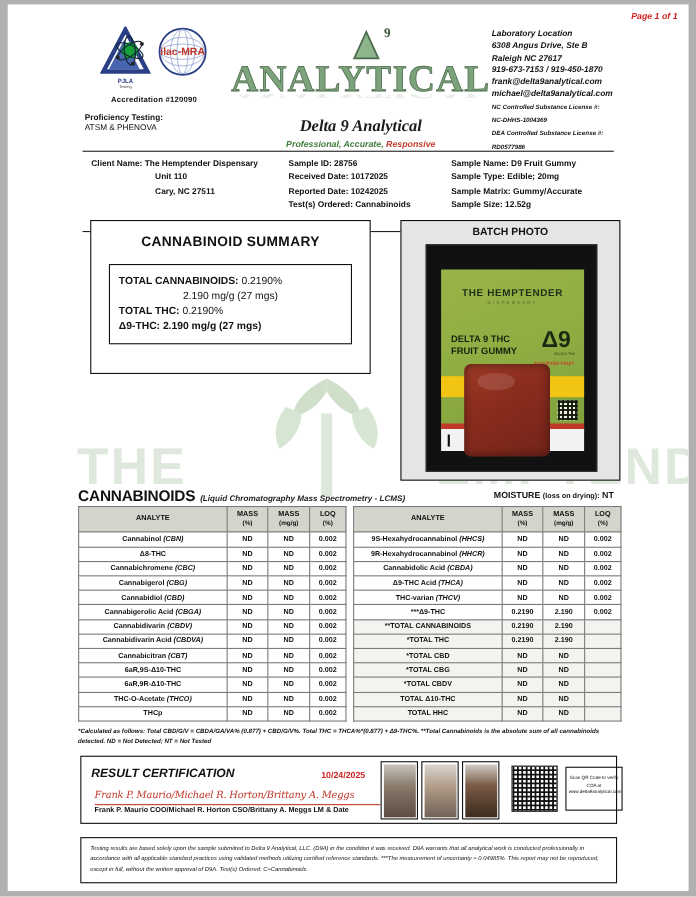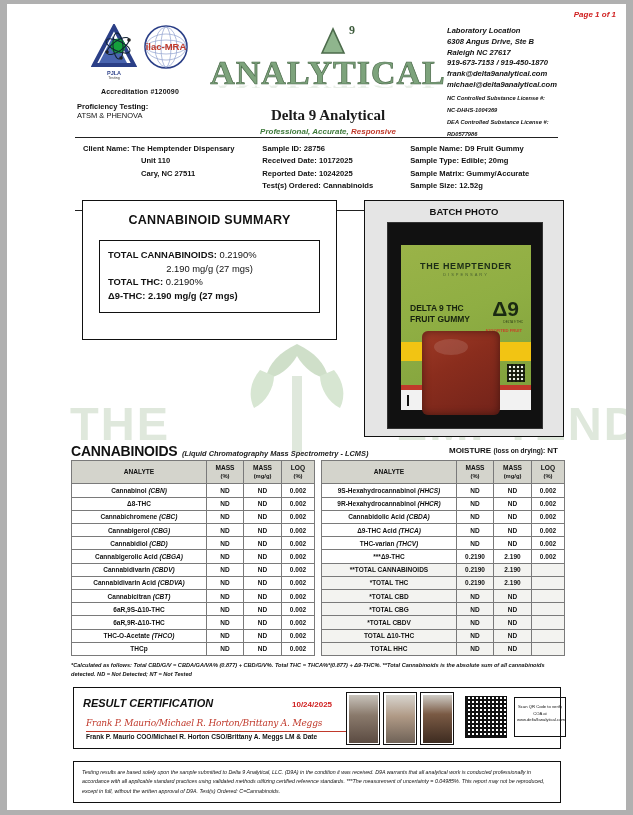--- a/index.html
+++ b/index.html
@@ -73,21 +73,21 @@
   }
   .brand-reflect {
     font-family: "Liberation Serif", serif;
     font-size: 34px; font-weight: bold; letter-spacing: 1px;
     color: #e9efe8; line-height: 1;
     transform: scaleY(-0.45); transform-origin: top;
     height: 12px; overflow: hidden; margin-top: 1px;
   }
   .brand-sub {
     font-family: "Liberation Serif", serif;
-    font-size: 15px; font-weight: bold; 
+    font-size: 15px; font-weight: bold; font-style: italic;
     color: #1b1b1b; margin-top: 4px;
   }
   .brand-tag { font-size: 8px; font-weight: bold; font-style: italic; margin-top: 3px; }
   .tg { color: #3f7a3c; } .tr { color: #c0392b; }
 
   .labloc { position: absolute; left: 440px; top: 22px; width: 175px; }
   .labloc .t { font-size: 7.6px; font-style: italic; font-weight: bold; color: #111; line-height: 1.42; white-space: nowrap;}
   .labloc .lic { font-size: 5.7px; font-style: italic; font-weight: bold; color: #111; line-height: 1.4; margin-top: 4px;}
 
   

